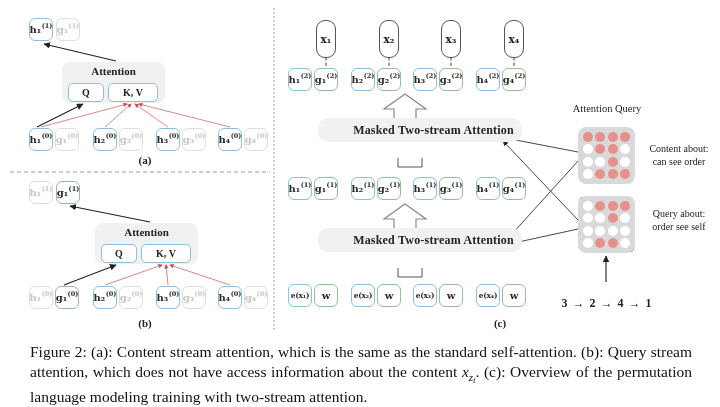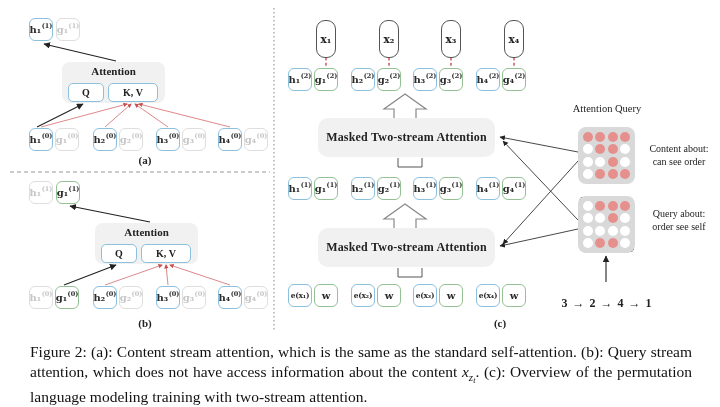--- a/index.html
+++ b/index.html
@@ -22,23 +22,23 @@
         box-sizing:border-box;}
   .etok{font-size:7.5px;letter-spacing:-0.2px;}
 
   
   .attn-sm{position:absolute;z-index:2;width:103px;height:41px;background:#f1f1f1;border-radius:8px;}
   .attn-sm .lbl{position:absolute;top:3px;left:0;width:100%;text-align:center;
                 font:bold 11px "Liberation Serif",serif;color:#222;}
   .qkv{position:absolute;z-index:3;background:#fff;border:1.4px solid #8cc0dc;border-radius:5px;
        display:flex;align-items:center;justify-content:center;
        font:bold 10px "Liberation Serif",serif;color:#222;box-sizing:border-box;}
-  .attn-big{position:absolute;z-index:2;width:177px;height:39px;background:#f1f1f1;border-radius:10px;
+  .attn-big{position:absolute;z-index:2;width:177px;height:24px;background:#f1f1f1;border-radius:10px;
             display:flex;align-items:center;justify-content:center;
-            font:bold 12px "Liberation Serif",serif;color:#222;letter-spacing:0.2px;}
+            font:bold 12px "Liberation Serif",serif;color:#222;letter-spacing:0.2px;padding-left:27px;}
 
   .plabel{position:absolute;z-index:2;font:bold 11px "Liberation Serif",serif;color:#222;
           transform:translateX(-50%);}
 
   
   .mask{position:absolute;z-index:2;width:57px;height:57px;background:#d9d9d9;border-radius:8px;
         display:grid;grid-template-columns:repeat(4,1fr);padding:4px;box-sizing:border-box;
         place-items:center;}
   .dot{width:10px;height:10px;border-radius:50%;}
   .dot.on{background:#e6908d;}

